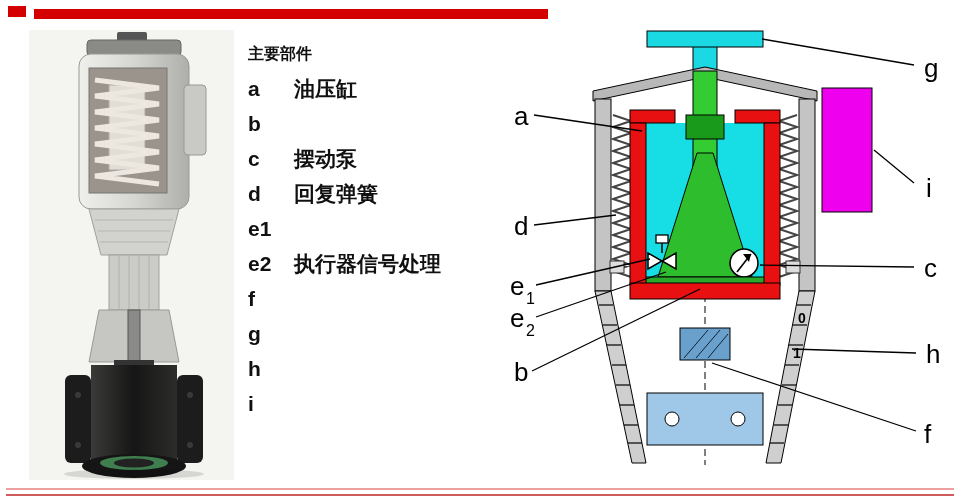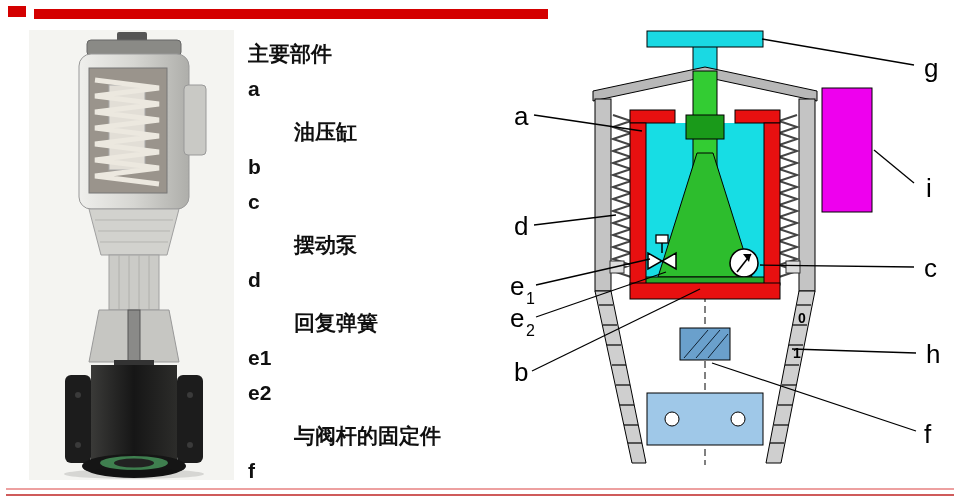--- a/index.html
+++ b/index.html
@@ -8,24 +8,24 @@
   
   .deco-square{position:absolute;left:8px;top:6px;width:18px;height:11px;background:#d40000;}
   .deco-bar{position:absolute;left:34px;top:9px;width:514px;height:10px;background:#d40000;}
   
   .footer-line-1{position:absolute;left:6px;right:6px;top:488px;height:2px;background:#eda0a0;}
   .footer-line-2{position:absolute;left:6px;right:6px;top:494px;height:2px;background:#cf5b5b;}
   
   .photo{position:absolute;left:28px;top:30px;width:207px;height:450px;}
   
   .legend{position:absolute;left:248px;top:36px;width:255px;color:#101010;}
-  .legend-heading{font-size:21px;font-weight:600;line-height:35px;}
+  .legend-heading{font-size:16px;font-weight:600;line-height:35px;}
   .legend-row{display:flex;font-size:21px;font-weight:600;line-height:35px;}
   .legend-row .k{width:46px;flex:0 0 46px;}
-  .legend-row .v{flex:1;margin-top:43px;}
+  .legend-row .v{flex:1;}
   
   .diagram{position:absolute;left:500px;top:25px;width:460px;height:455px;}
   svg text{font-family:"Liberation Sans",sans-serif;}
   .part-label{font-size:26px;fill:#000;}
   .part-label-sub{font-size:16px;fill:#000;}
   .scale-num{font-size:14px;font-weight:bold;fill:#000;}
   .leader{stroke:#000;stroke-width:1.3;}
   .outline{stroke:#000;stroke-width:1;}
 </style>
 </head>
@@ -105,21 +105,21 @@
     </div>
     <div class="legend-row">
       <span class="k">d</span>
       <span class="v">回复弹簧</span>
     </div>
     <div class="legend-row">
       <span class="k">e1</span>
     </div>
     <div class="legend-row">
       <span class="k">e2</span>
-      <span class="v">与阀杆的固定件</span>
+      <span class="v">执行器信号处理</span>
     </div>
     <div class="legend-row">
       <span class="k">f</span>
     </div>
     <div class="legend-row">
       <span class="k">g</span>
     </div>
     <div class="legend-row">
       <span class="k">h</span>
     </div>

